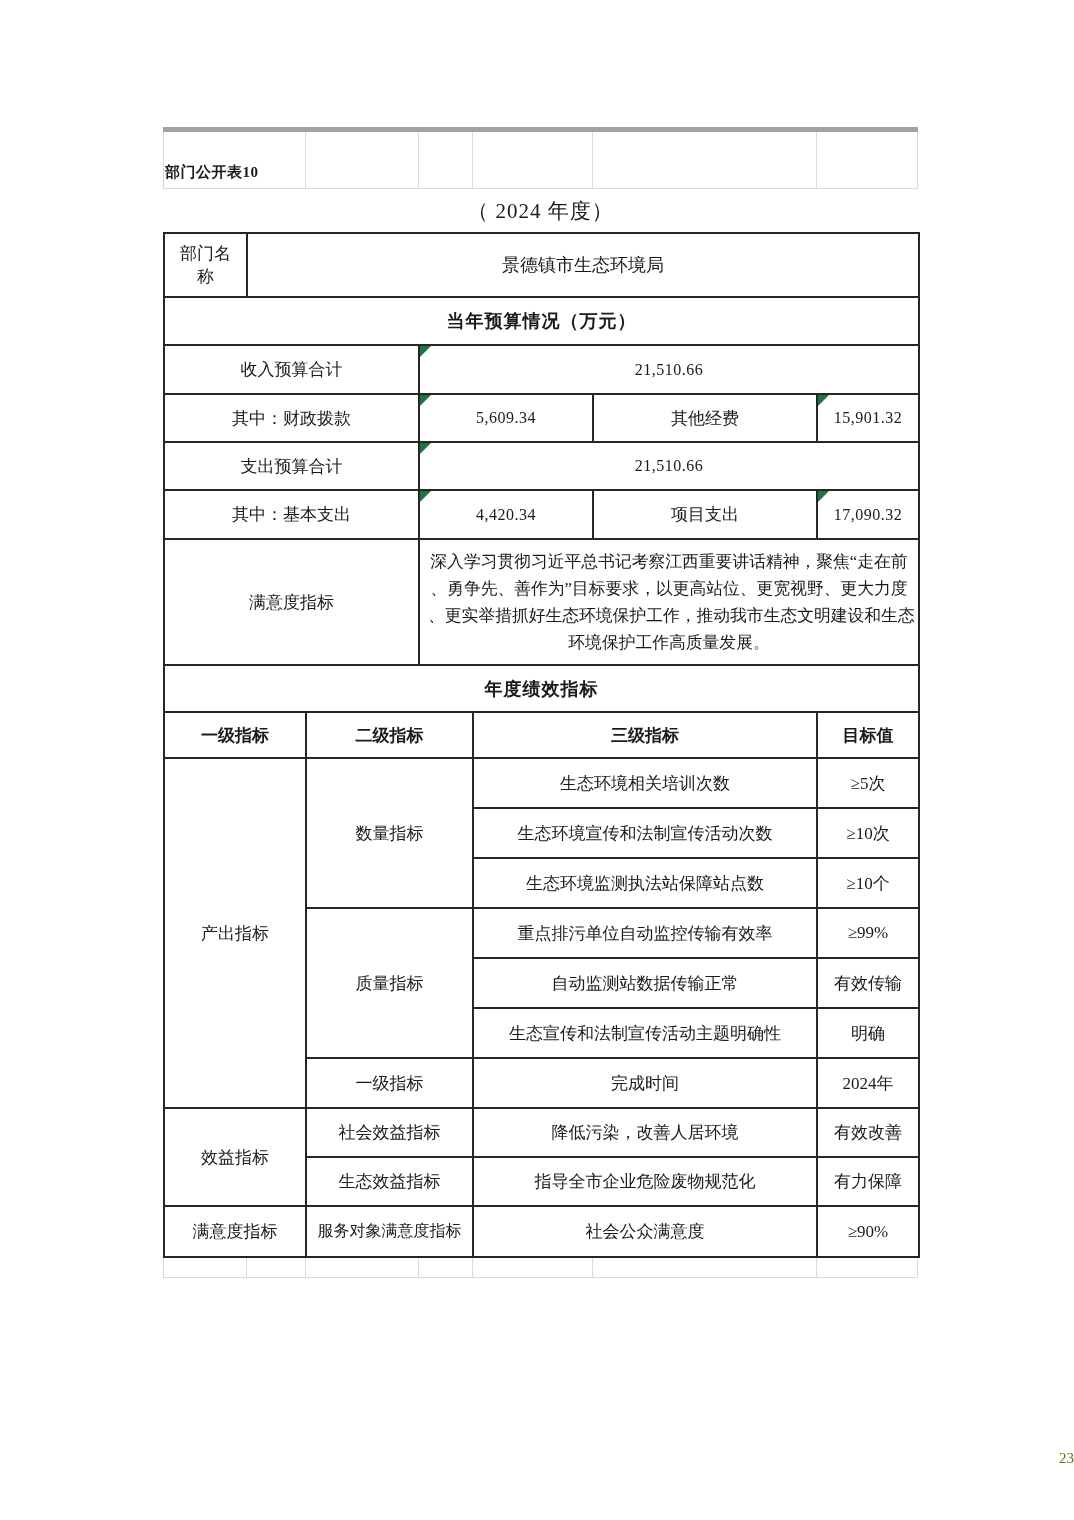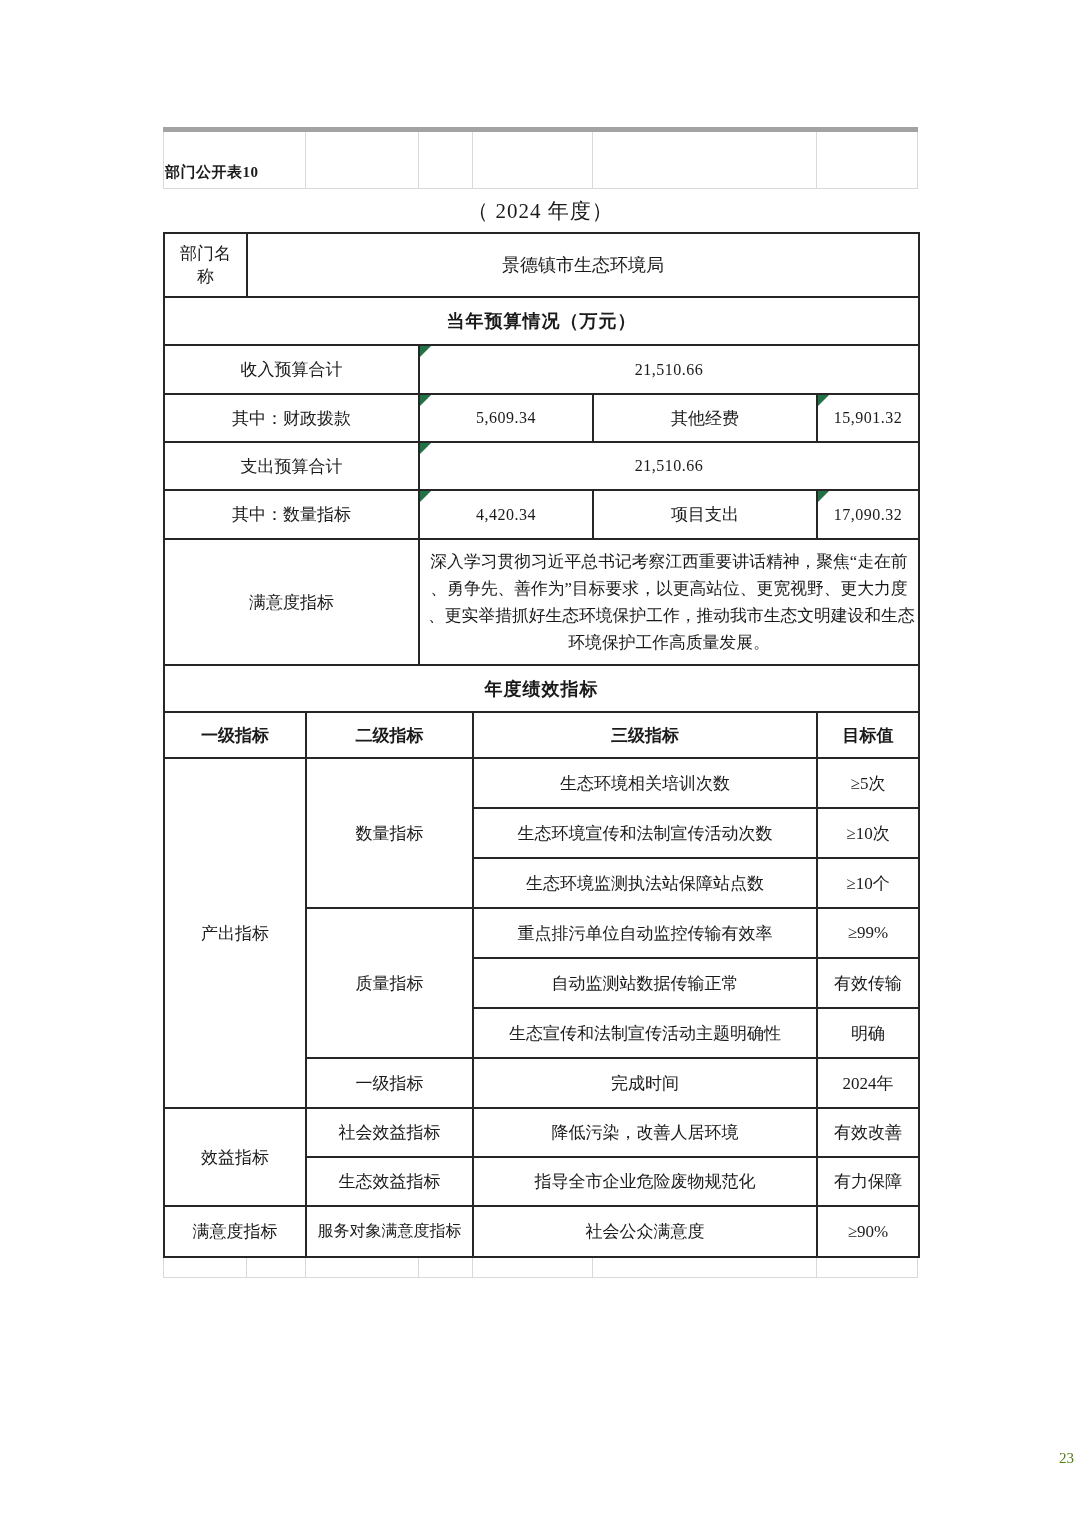--- a/index.html
+++ b/index.html
@@ -121,21 +121,21 @@
 
     <tr style="height:48px">
       <td colspan="3">支出预算合计</td>
       <td colspan="4" class="num flagged">
         <span class="flag"></span>
         <span>21,510.66</span>
       </td>
     </tr>
 
     <tr style="height:49px">
-      <td colspan="3">其中：数量指标</td>
+      <td colspan="3">其中：基本支出</td>
       <td colspan="2" class="num flagged">
         <span class="flag"></span>
         <span>4,420.34</span>
       </td>
       <td>项目支出</td>
       <td class="num flagged left">
         <span class="flag"></span>
         <span>17,090.32</span>
       </td>
     </tr>

